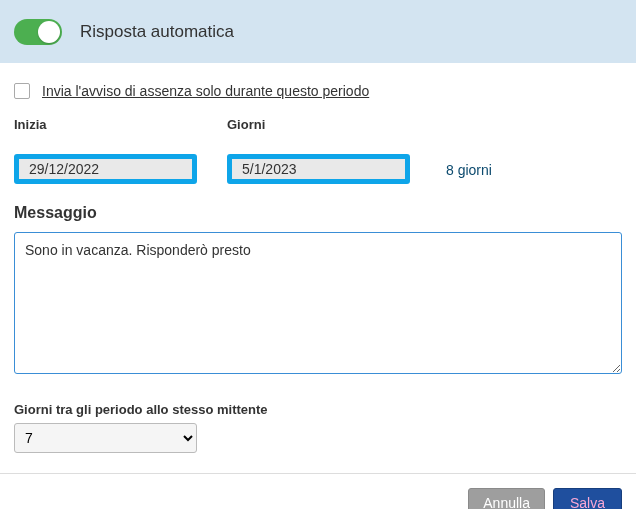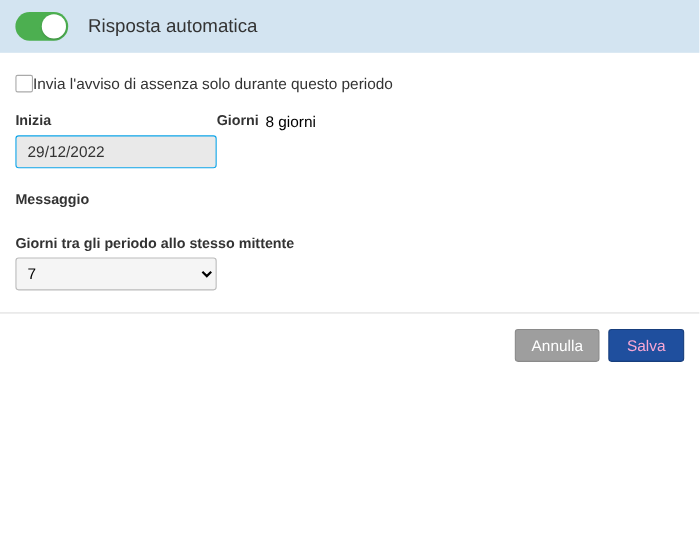--- a/index.html
+++ b/index.html
@@ -10,21 +10,21 @@
     color: #333;
     background: #fff;
     width: 636px;
   }
   .header {
     background: #d3e4f1;
     padding: 8px 14px;
     display: flex;
     align-items: center;
     gap: 18px;
-    height: 48px;
+    height: 63px;
   }
   .toggle {
     width: 48px;
     height: 26px;
     background: #4CAF50;
     border-radius: 14px;
     position: relative;
     cursor: pointer;
   }
   .toggle-knob {
@@ -40,71 +40,75 @@
   .header-title {
     font-size: 17px;
     color: #333;
   }
   .content {
     padding: 20px 14px 14px 14px;
   }
   .checkbox-row {
     display: flex;
     align-items: center;
+    gap: 12px;
     margin-bottom: 18px;
+    text-decoration: underline;
   }
   .checkbox {
     width: 16px;
     height: 16px;
     border: 1px solid #aaa;
     border-radius: 2px;
     background: #fff;
     cursor: pointer;
   }
   .checkbox-label {
     color: #333;
   }
   .dates-row {
     display: flex;
-    align-items: flex-start;
+    gap: 30px;
+    align-items: flex-end;
     margin-bottom: 20px;
   }
   .date-col {
     display: flex;
     flex-direction: column;
     gap: 6px;
   }
   .field-label {
     font-weight: 600;
     color: #333;
     font-size: 13px;
   }
   .date-input {
     width: 183px;
     height: 30px;
     padding: 4px 10px;
     background: #e9e9e9;
-    border: 1px solid #0ea5e9;
-    border-radius: 3px;
-    font-size: 14px;
-    color: #333;
+    border: 5px solid #0ea5e9;
+    border-radius: 3px;
+    font-size: 14px;
+    color: #333;
+    margin-top: 16px;
   }
   .days-info {
-    color: #000000;
+    color: #0c4a6e;
     padding-bottom: 6px;
     padding-left: 6px;
   }
   .message-section {
     margin-bottom: 24px;
   }
   .message-label {
     font-weight: 600;
     display: block;
     margin-bottom: 10px;
-    font-size: 13px;
+    font-size: 16px;
   }
   .message-textarea {
     width: 100%;
     height: 142px;
     padding: 8px 10px;
     border: 1px solid #3a8ed6;
     border-radius: 3px;
     font-size: 14px;
     font-family: inherit;
     resize: both;
@@ -170,26 +174,28 @@
     <div class="checkbox-label">Invia l'avviso di assenza solo durante questo periodo</div>
   </div>
 
   <div class="dates-row">
     <div class="date-col">
       <span class="field-label">Inizia</span>
       <input class="date-input" type="text" value="29/12/2022" style="">
     </div>
     <div class="date-col">
       <span class="field-label">Giorni</span>
+      <input class="date-input" type="text" value="5/1/2023" style="">
     </div>
     <div class="days-info">8 giorni</div>
   </div>
 
   <div class="message-section">
     <span class="message-label field-label">Messaggio</span>
+    <textarea class="message-textarea" style="">Sono in vacanza. Risponderò presto</textarea>
   </div>
 
   <div class="days-between-section">
     <span class="field-label">Giorni tra gli periodo allo stesso mittente</span><br>
     <select class="select-days">
       <option>7</option>
     </select>
   </div>
 
 </div>

